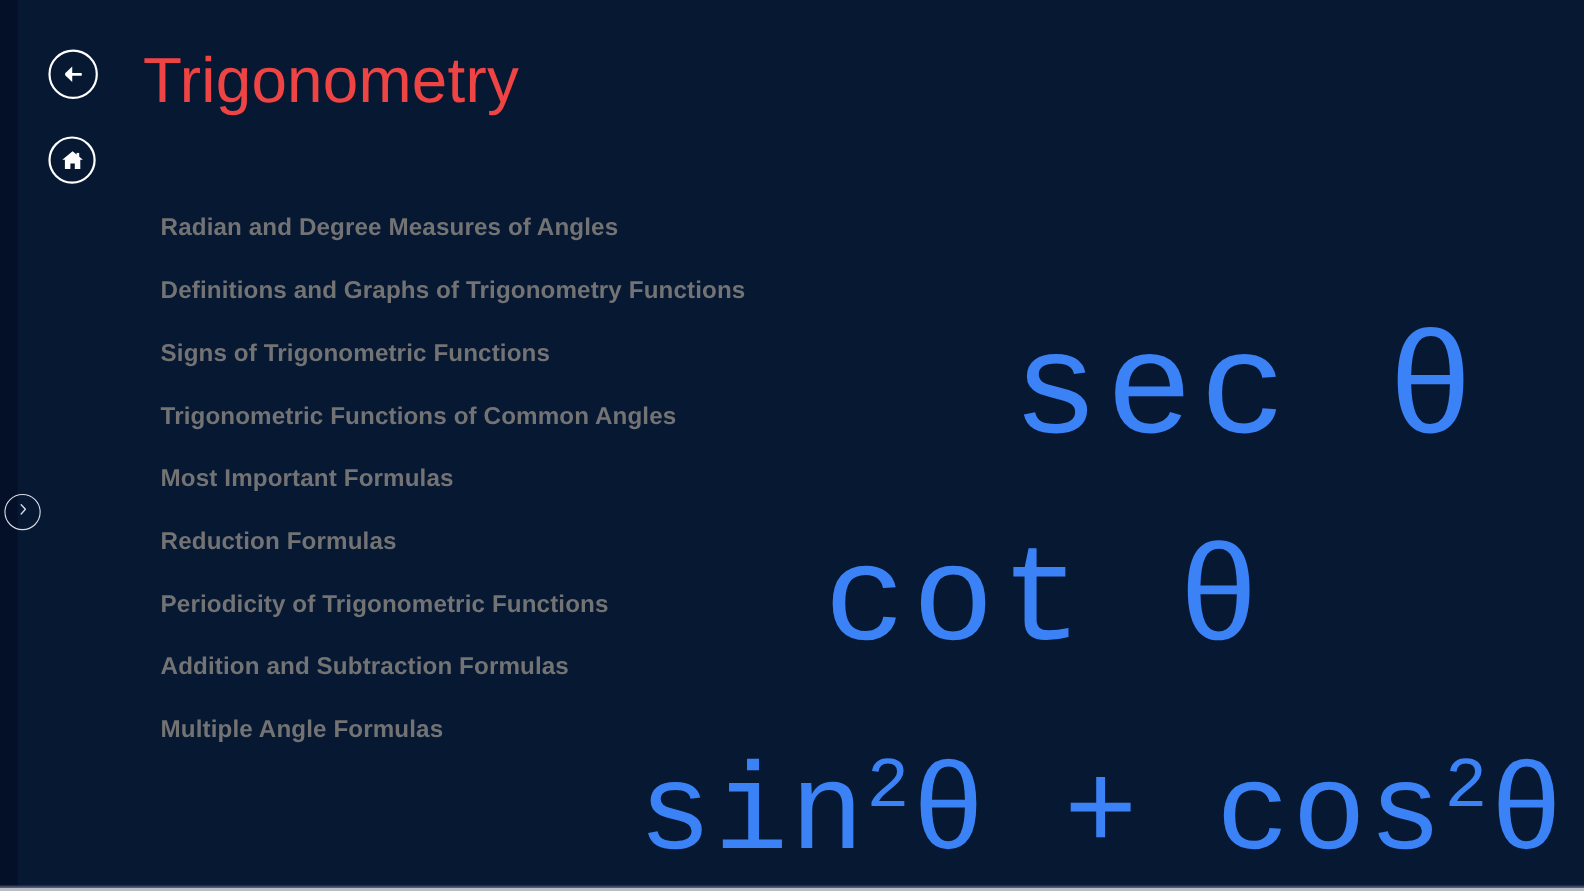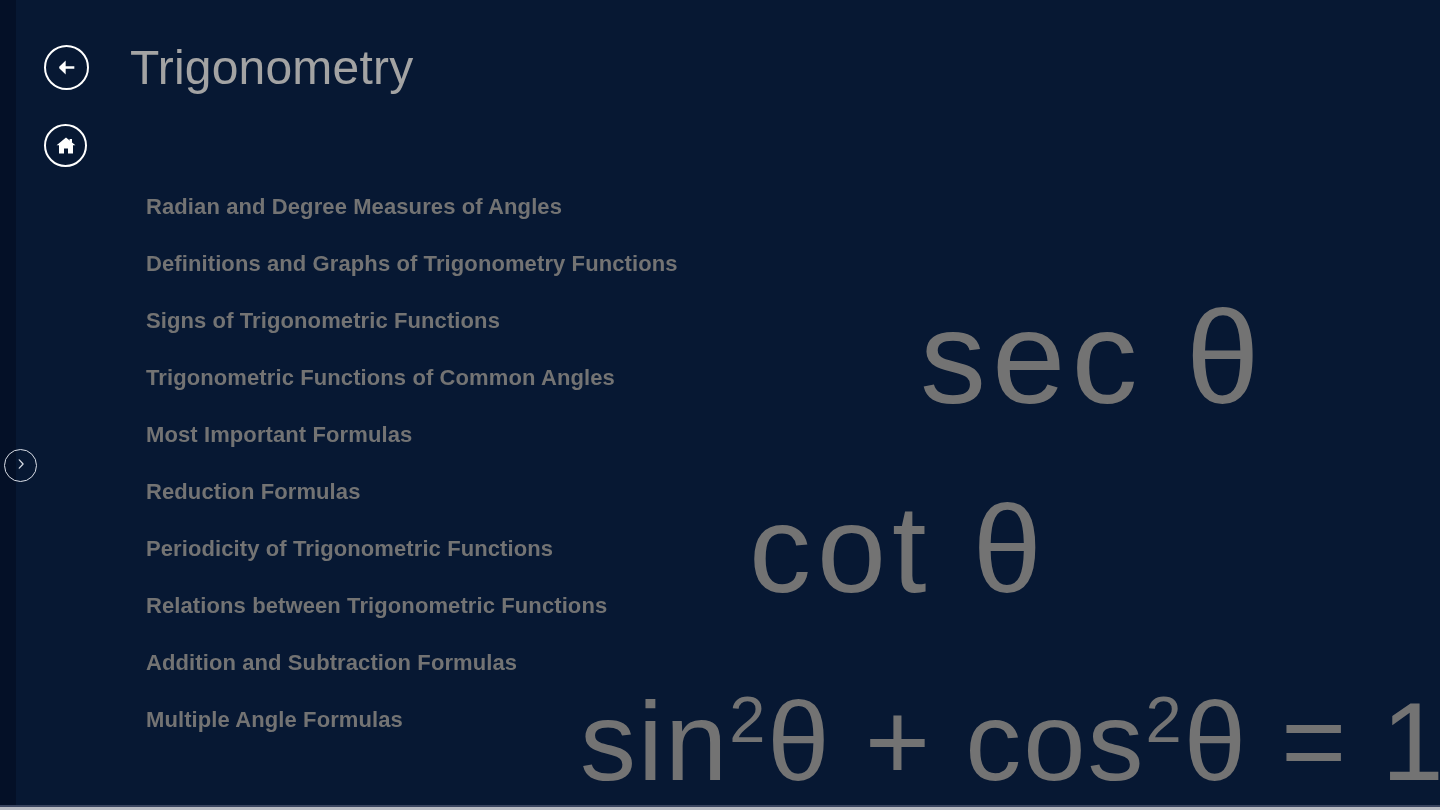--- a/index.html
+++ b/index.html
@@ -46,22 +46,22 @@
   
   .math-layer {
     position:absolute;
     left:0; top:0;
     width:1440px; height:810px;
     z-index:1;
     pointer-events:none;
   }
   .math-expr {
     position:absolute;
-    color:#737373;
-    font-family:Liberation Sans, sans-serif;
+    color:#3b82f6;
+    font-family:Liberation Mono, monospace;
     font-weight:400;
     white-space:nowrap;
     line-height:1;
     letter-spacing:0.01em;
   }
   .math-sec   { left:920px;  top:292px; font-size:132px; letter-spacing:6px; }
   .math-cot   { left:749px;  top:487px; font-size:124px; letter-spacing:6px; }
   .math-tan   { left:1085px; top:487px; font-size:124px; letter-spacing:6px; }
   .math-ident { left:580px;  top:686px; font-size:112px; letter-spacing:2px; }
   .math-ident sup {
@@ -95,23 +95,23 @@
   .home-button {
     left:44px; top:124px;
     width:43px; height:43px;
     border:2px solid #ffffff;
   }
   .nav-circle-btn svg { display:block; }
 
   .page-title {
     position:absolute;
     left:130px; top:40px;
-    font-size:48px;
+    font-size:58px;
     font-weight:300;
-    color:#a3a3a3;
+    color:#ef4444;
     letter-spacing:0.2px;
     font-family:"Liberation Sans", sans-serif;
   }
 
   
   .edge-pager {
     position:absolute;
     left:4px; top:449px;
     width:33px; height:33px;
     border:1.5px solid #d9dde6;
@@ -178,21 +178,20 @@
   </div>
 
   <div class="topic-list">
     <div class="topic-item">Radian and Degree Measures of Angles</div>
     <div class="topic-item">Definitions and Graphs of Trigonometry Functions</div>
     <div class="topic-item">Signs of Trigonometric Functions</div>
     <div class="topic-item">Trigonometric Functions of Common Angles</div>
     <div class="topic-item">Most Important Formulas</div>
     <div class="topic-item">Reduction Formulas</div>
     <div class="topic-item">Periodicity of Trigonometric Functions</div>
-    <div class="topic-item">Relations between Trigonometric Functions</div>
     <div class="topic-item">Addition and Subtraction Formulas</div>
     <div class="topic-item">Multiple Angle Formulas</div>
   </div>
 
   <div class="left-edge-strip"></div>
 
   <div class="edge-pager">
     <span>
       <svg width="14" height="14" viewBox="0 0 16 16" aria-hidden="true">
         <path d="M6 3.2 L10.4 8 L6 12.8" fill="none" stroke="#d9dde6" stroke-width="1.4" stroke-linecap="round" stroke-linejoin="round"></path>

